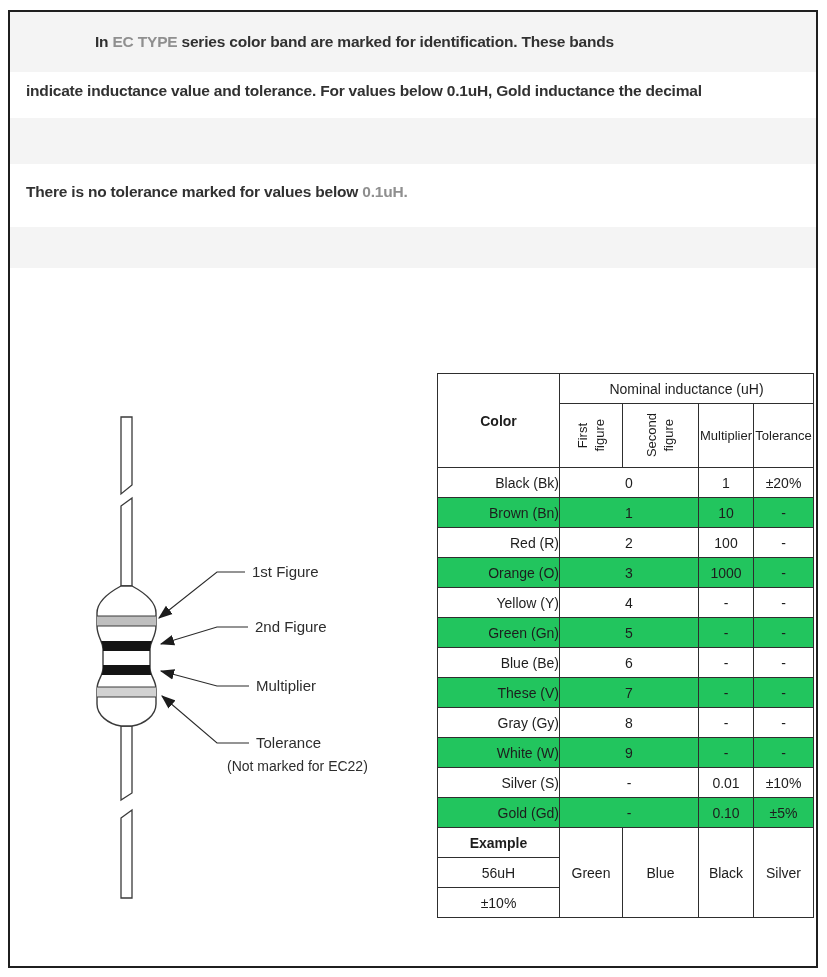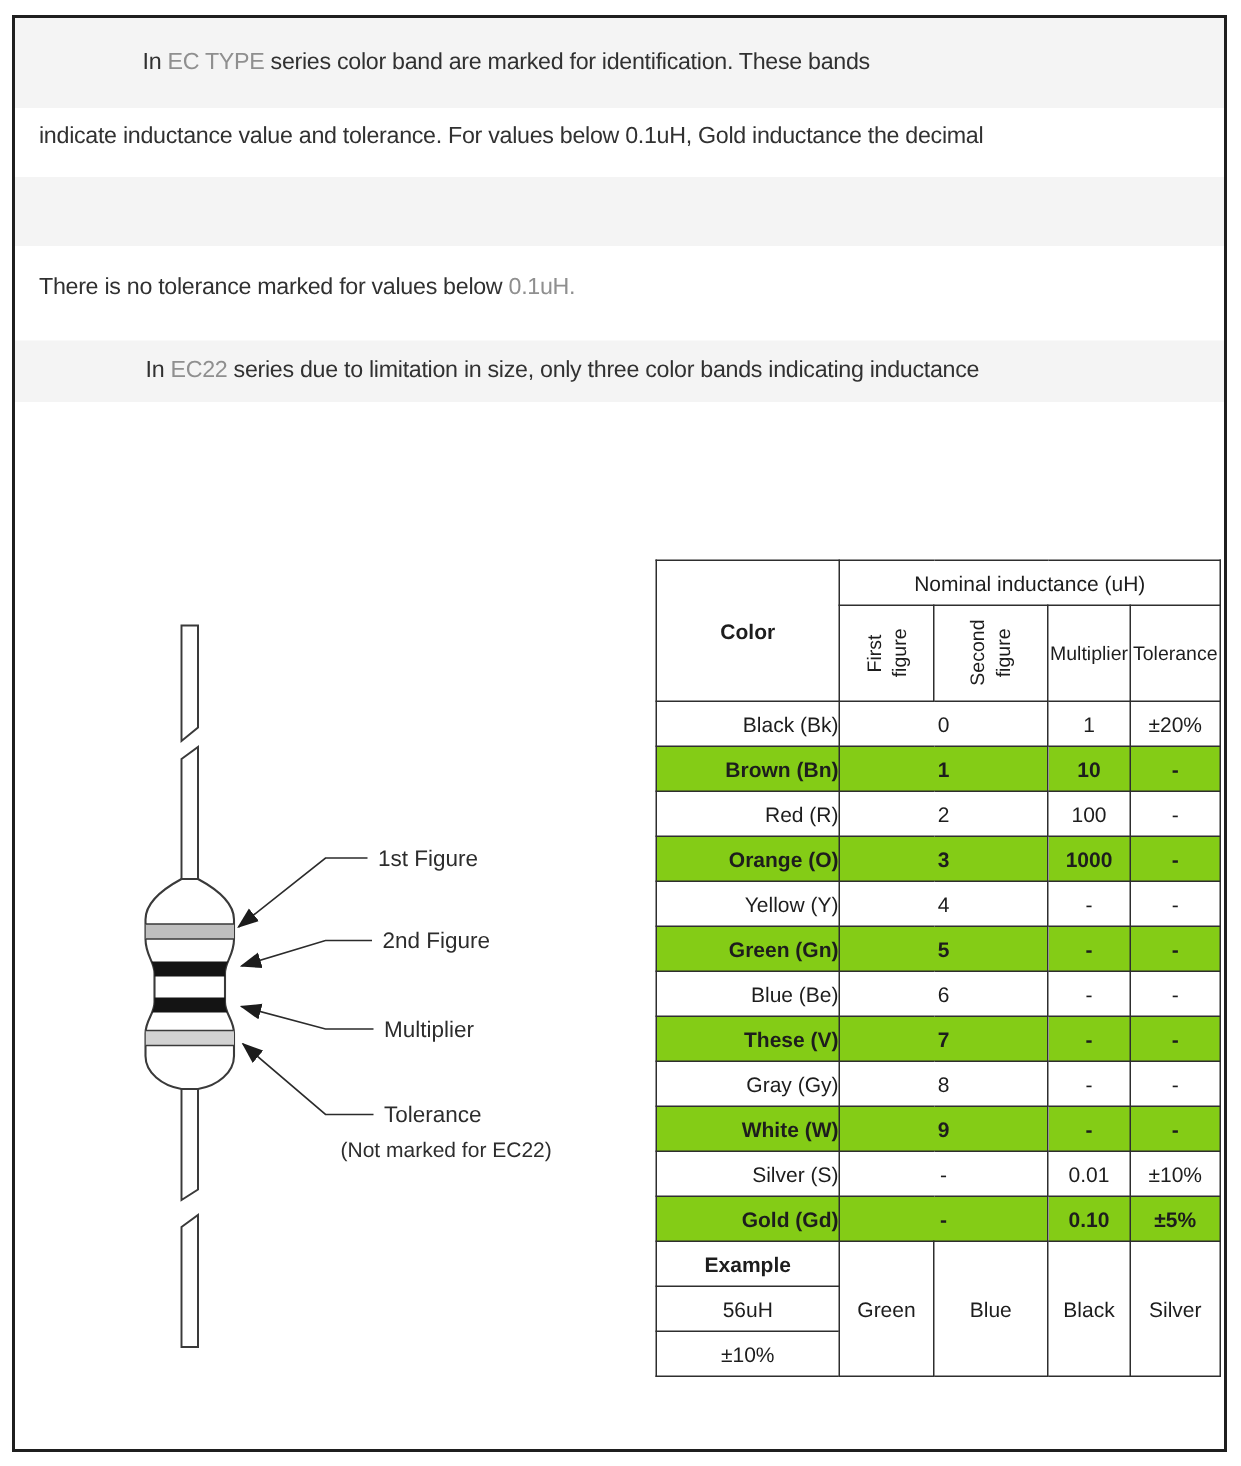--- a/index.html
+++ b/index.html
@@ -6,21 +6,21 @@
   .page{position:relative;width:827px;height:977px;background:#ffffff;
         font-family:"Liberation Sans", sans-serif;overflow:hidden;}
   .frame{position:absolute;left:8px;top:10px;width:806px;height:954px;
          border:2px solid #1f1f1f;background:transparent;}
   
   .stripe{position:absolute;left:10px;width:806px;background:#f4f4f4;}
   .s1{top:12px;height:60px;}
   .s2{top:118px;height:46px;}
   .s3{top:227px;height:41px;}
   
-  .pline{position:absolute;font-weight:normal;font-size:15.5px;letter-spacing:-0.2px;
+  .pline{position:absolute;font-weight:bold;font-size:15.5px;letter-spacing:-0.2px;
          color:#313131;white-space:nowrap;line-height:22px;}
   .accent{color:#8f8f8f;}
   .l1{top:31px;left:95px;}
   .l2{top:80px;left:26px;}
   .l3{top:130px;left:26px;}
   .l4{top:181px;left:26px;}
   .l5{top:236px;left:97px;}
   .l6{top:284px;left:26px;}
   
   .diagram{position:absolute;left:75px;top:410px;width:345px;height:500px;}
@@ -30,40 +30,39 @@
   .dtable{position:absolute;left:437px;top:373px;width:377px;
           border-collapse:collapse;table-layout:fixed;
           font-size:14px;color:#1d1d1d;}
   .dtable td,.dtable th{border:1px solid #2e2e2e;padding:0;margin:0;
           text-align:center;vertical-align:middle;height:29px;
           background:#ffffff;font-weight:normal;white-space:nowrap;overflow:hidden;}
   .dtable tr.hrow1 td{height:29px;}
   .dtable tr.hrow2 td{height:63px;}
   .dtable .bold{font-weight:bold;}
   .dtable .cname{text-align:right;padding-left:24px;}
-  .dtable tr.alt td{background:#84cc16;font-weight:bold;}
+  .dtable tr.alt td{background:#22c55e;}
   .dtable td.mhead,.dtable td.thead{font-size:13px;}
   .vcell{vertical-align:middle;}
   .vwrap{display:flex;flex-direction:row;justify-content:center;align-items:center;gap:3px;height:100%;}
   .vword{writing-mode:vertical-rl;transform:rotate(180deg);font-size:13px;line-height:14px;}
 </style>
 </head>
 <body>
 
 <div class="page">
   <div class="frame"></div>
 
   <div class="stripe s1"></div>
   <div class="stripe s2"></div>
   <div class="stripe s3"></div>
 
   <div class="pline l1"><span>In </span><span class="accent">EC TYPE</span><span> series color band are marked for identification. These bands</span></div>
   <div class="pline l2"><span>indicate inductance value and tolerance. For values below 0.1uH, Gold inductance the decimal</span></div>
   <div class="pline l4"><span>There is no tolerance marked for values below </span><span class="accent">0.1uH.</span></div>
-  <div class="pline l5"><span>In </span><span class="accent">EC22</span><span> series due to limitation in size, only three color bands indicating inductance</span></div>
 
   <svg class="diagram" viewBox="0 0 345 500" xmlns="http://www.w3.org/2000/svg">
     <defs>
       <marker id="arrow" viewBox="0 0 12 10" refX="11" refY="5" markerWidth="13" markerHeight="11" orient="auto-start-reverse">
         <path d="M0,0.5 L12,5 L0,9.5 Z" fill="#1c1c1c"></path>
       </marker>
       <clipPath id="bodyclip">
         <path d="M46,176 C33,183 22,192 22,203 L22,216 C22,227 28,231 28,239 L28,258 C28,266 22,270 22,279 L22,294 C22,305 33,314 46,316 L57,316 C70,314 81,305 81,294 L81,279 C81,270 75,266 75,258 L75,239 C75,231 81,227 81,216 L81,203 C81,192 70,183 57,176 Z"></path>
       </clipPath>
     </defs>

